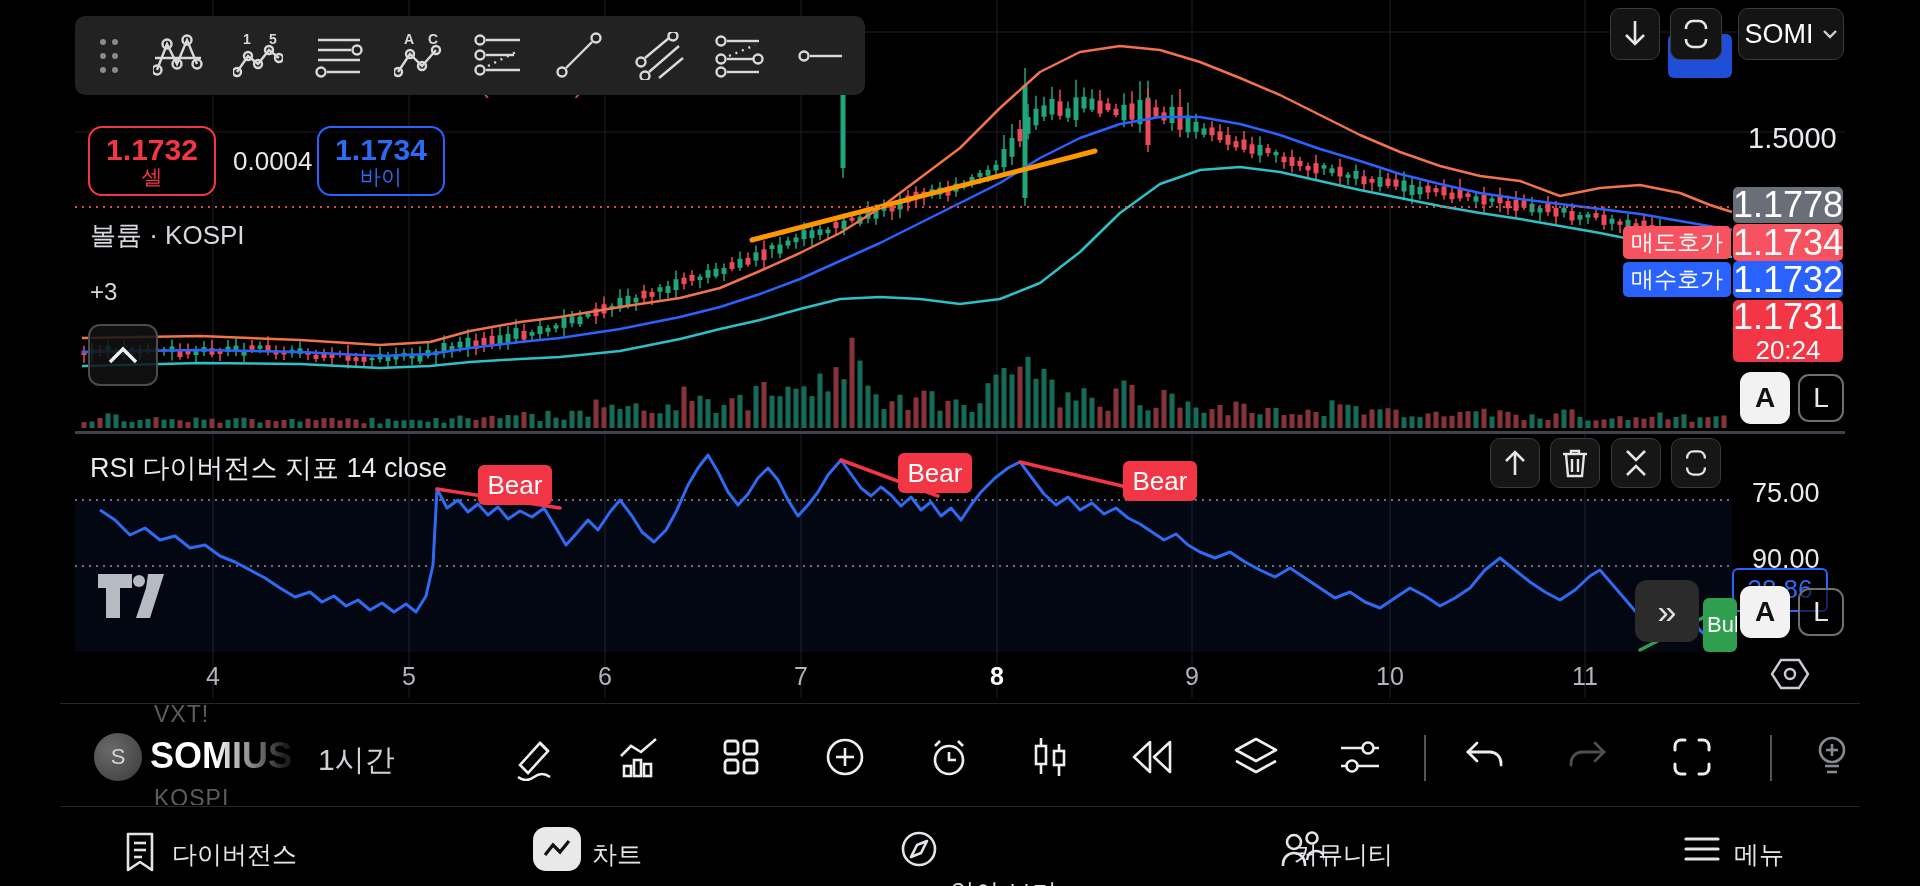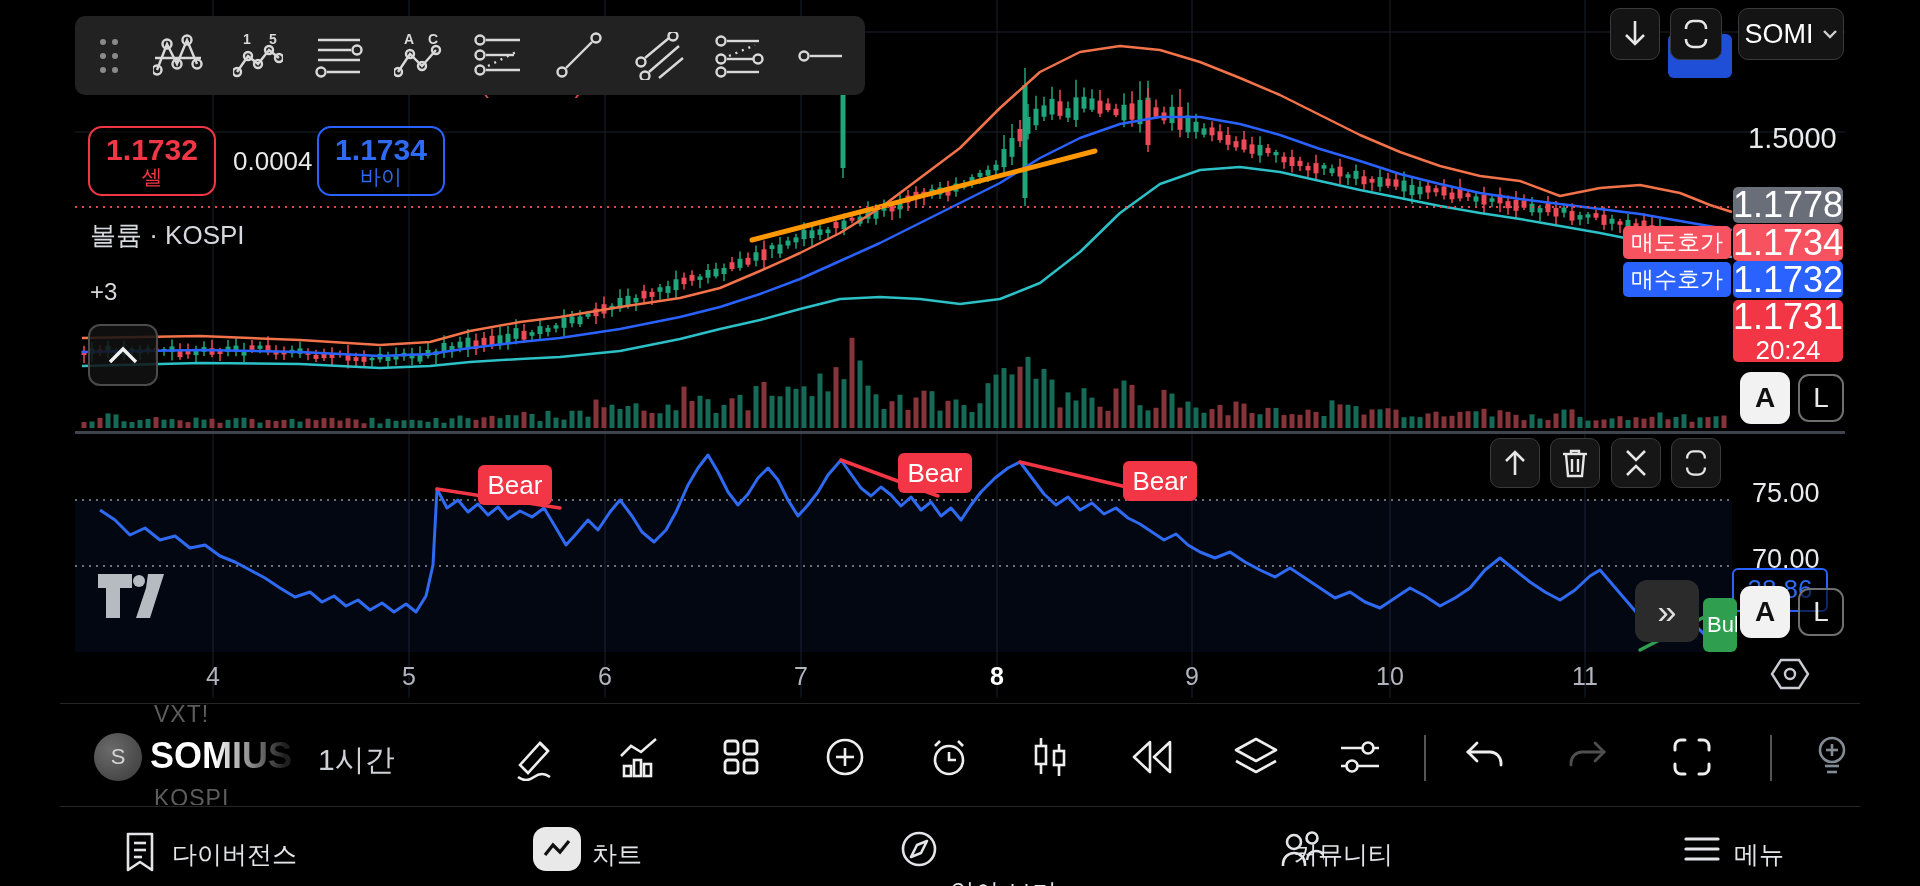--- a/index.html
+++ b/index.html
@@ -883,20 +883,21 @@
   <div class="abs badge num" style="left:1733px;top:224px;width:110px;height:37px;background:#f7525f">1.1734</div>
   <div class="abs badge kr" style="left:1623px;top:262px;width:108px;height:35px;background:#2962ff">매수호가</div>
   <div class="abs badge num" style="left:1733px;top:261px;width:110px;height:37px;background:#2962ff">1.1732</div>
   <div class="abs badge" style="left:1733px;top:300px;width:110px;height:62px;background:#f23645;flex-direction:column;line-height:1.08">
     <div style="font-size:36px">1.1731</div>
     <div style="font-size:26px">20:24</div>
   </div>
   <div class="abs al a" style="left:1740px;top:372px;width:50px;height:52px">A</div>
   <div class="abs al l" style="left:1798px;top:374px;width:46px;height:48px">L</div>
 
+  <div class="abs rsi-title" style="left:90px;top:450px">RSI 다이버전스 지표 14 close</div>
   <div class="abs pane-btn" style="left:1490px;top:438px">
     <svg width="30" height="32" viewBox="0 0 30 32" stroke="#e6e6e6" stroke-width="2.6" fill="none">
       <line x1="15" y1="28" x2="15" y2="6"></line>
         <polyline points="6,14 15,5 24,14"></polyline>
     </svg>
   </div>
   <div class="abs pane-btn" style="left:1550px;top:438px">
     <svg width="30" height="32" viewBox="0 0 30 32" stroke="#e6e6e6" stroke-width="2.4" fill="none">
       <line x1="3" y1="7" x2="27" y2="7"></line>
         <path d="M11,7 v-3 h8 v3"></path>
@@ -911,21 +912,21 @@
         <polyline points="6,28 15,19 24,28"></polyline>
     </svg>
   </div>
   <div class="abs pane-btn" style="left:1671px;top:438px">
     <svg width="32" height="32" viewBox="0 0 36 36" stroke="#e6e6e6" stroke-width="2.6" fill="none">
       <path d="M8,13 v-1 a7,7 0 0 1 7,-7 h6 a7,7 0 0 1 7,7 v1"></path>
       <path d="M8,23 v1 a7,7 0 0 0 7,7 h6 a7,7 0 0 0 7,-7 v-1"></path>
     </svg>
   </div>
   <div class="abs scale-num" style="left:1752px;top:478px;font-size:27px">75.00</div>
-  <div class="abs scale-num" style="left:1752px;top:544px;font-size:27px">70.00</div>
+  <div class="abs scale-num" style="left:1752px;top:544px;font-size:27px">90.00</div>
   <div class="abs rsi-value-badge" style="left:1732px;top:568px;width:96px;height:44px">38.86</div>
 
   <div class="abs bear-badge" style="left:478px;top:465px;width:74px;height:40px">Bear</div>
   <div class="abs bear-badge" style="left:898px;top:453px;width:74px;height:40px">Bear</div>
   <div class="abs bear-badge" style="left:1123px;top:461px;width:74px;height:40px">Bear</div>
   <div class="abs bull-badge" style="left:1703px;top:598px;width:30px;height:54px">Bull</div>
 
   <div class="abs more-btn">
     <span>»</span>
   </div>

